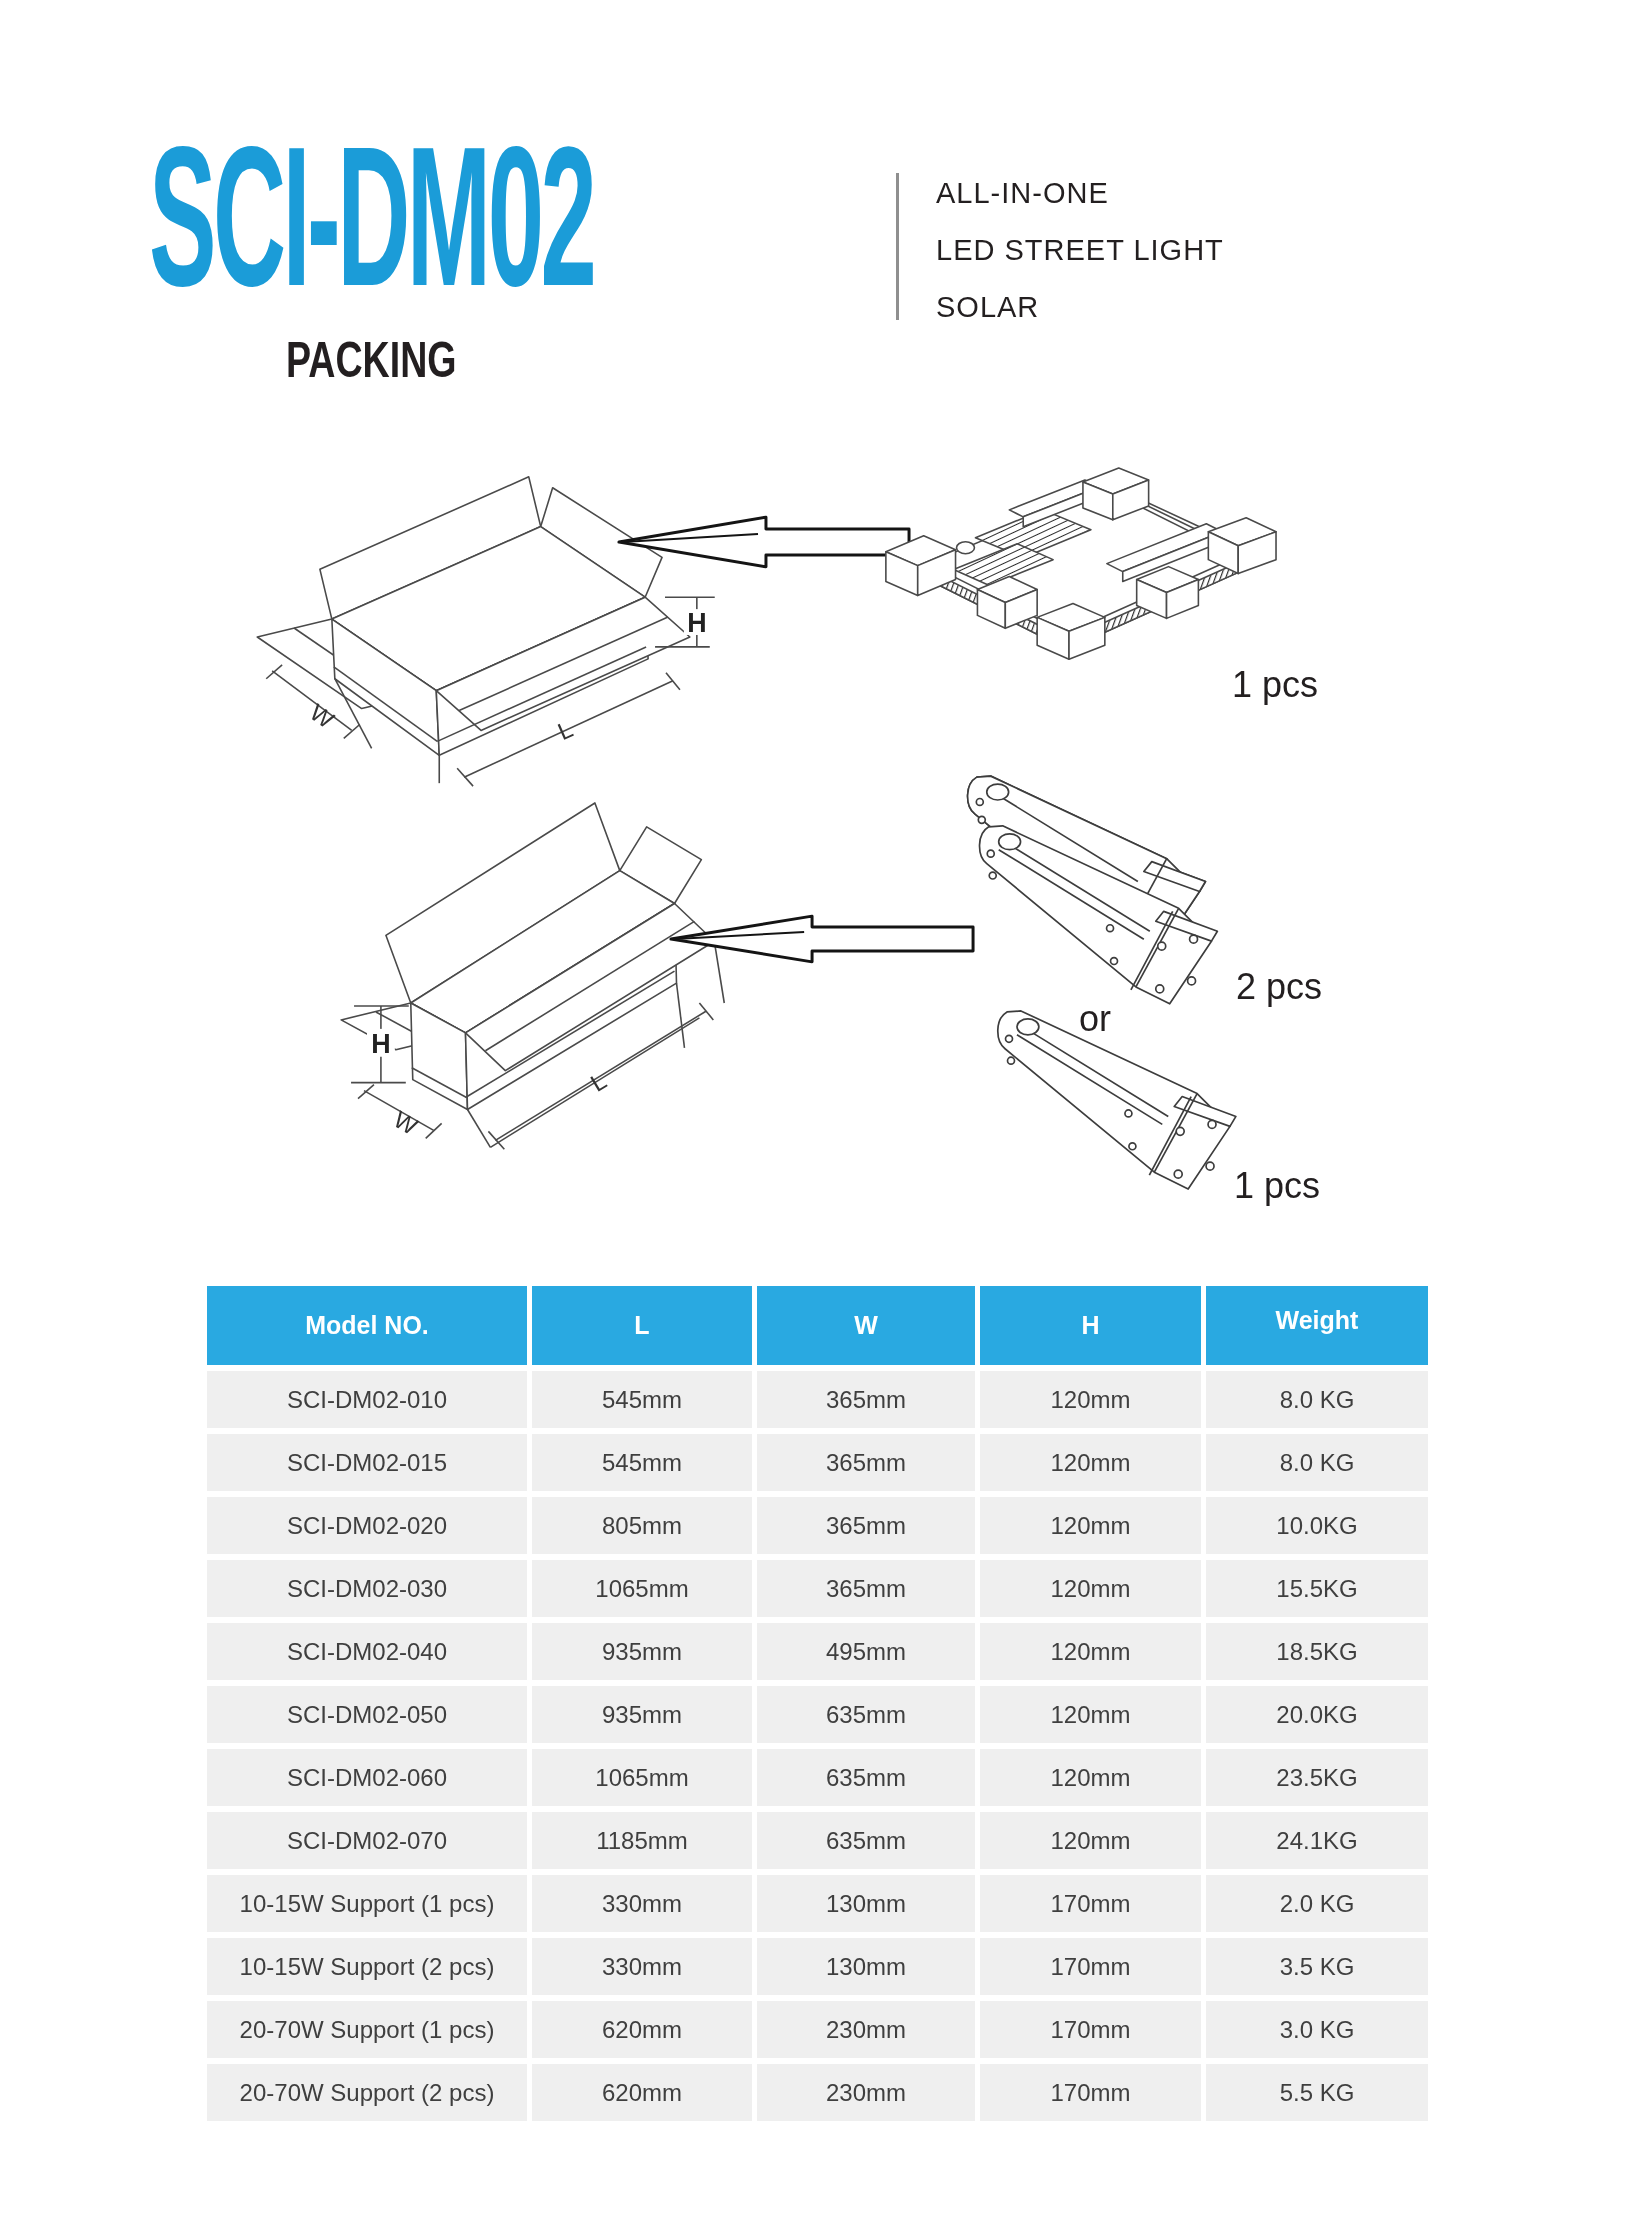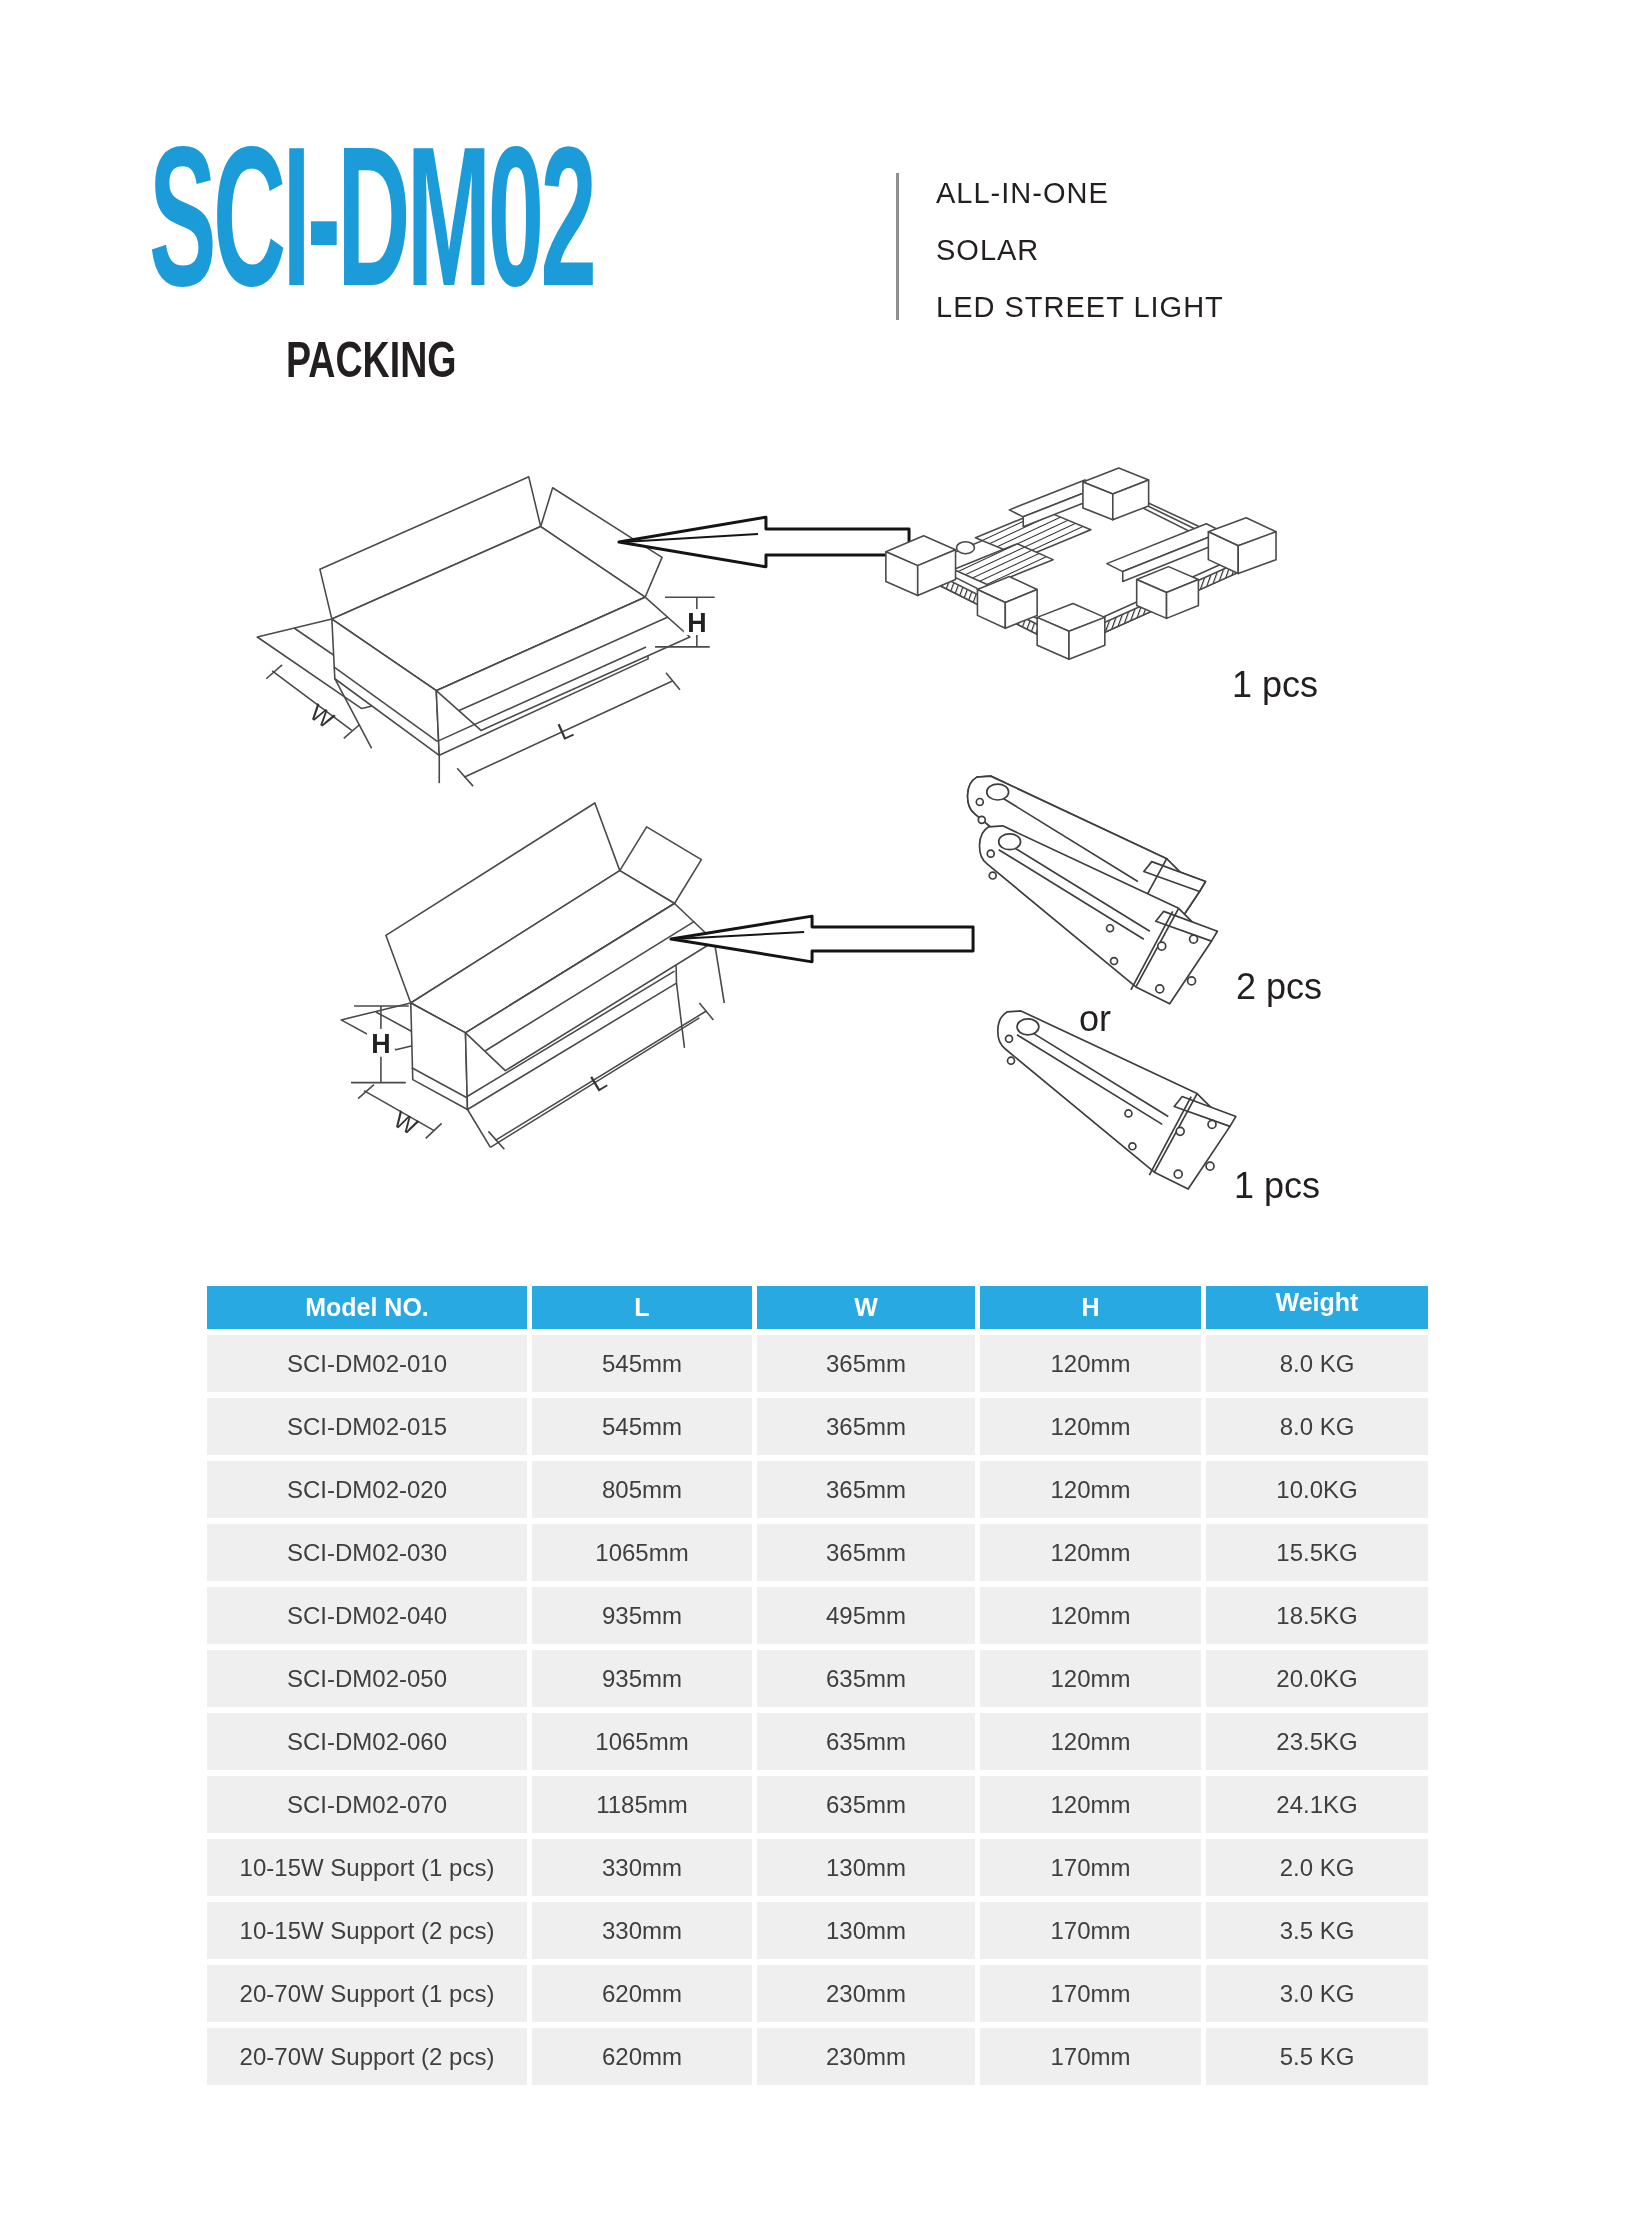--- a/index.html
+++ b/index.html
@@ -41,42 +41,42 @@
   
   .pack-table{
     position:absolute;left:202px;top:1280px;
     border-collapse:separate;border-spacing:5px 6px;
     table-layout:fixed;
   }
   .pack-table th{
     background:#29a9e1;color:#ffffff;
     font-size:25px;font-weight:700;
     height:43px;text-align:center;vertical-align:middle;
-    padding:0;
+    padding:18px;
   }
   .pack-table td{
     background:#efefef;color:#3f3f3f;
     font-size:24px;font-weight:400;
     height:41px;text-align:center;vertical-align:middle;
     padding:8px;
   }
   .raised{position:relative;top:-5px;display:inline-block;}
   svg text{font-family:"Liberation Sans", sans-serif;}
 </style>
 </head>
 <body>
 
 <div class="page">
 
   <div class="brand-title">SCI-DM02</div>
   <div class="header-divider"></div>
   <div class="subtitle">
     <div>ALL-IN-ONE</div>
+    <div>LED STREET LIGHT</div>
     <div>SOLAR</div>
-    <div>LED STREET LIGHT</div>
   </div>
   <div class="packing-heading">PACKING</div>
 
   <svg class="dwg" style="left:252px;top:450px" width="468" height="363" viewBox="0 0 470 365">
     <g stroke="#4a4a4a" stroke-width="1.6" fill="none" stroke-linejoin="round">
 
       <polygon points="80,170 68,120 278,27 290,77" fill="#fff"></polygon>
       <polygon points="290,77 302,38 412,108 395,148" fill="#fff"></polygon>
 
       <polygon points="80,170 290,77 395,148 185,242" fill="#fff"></polygon>

